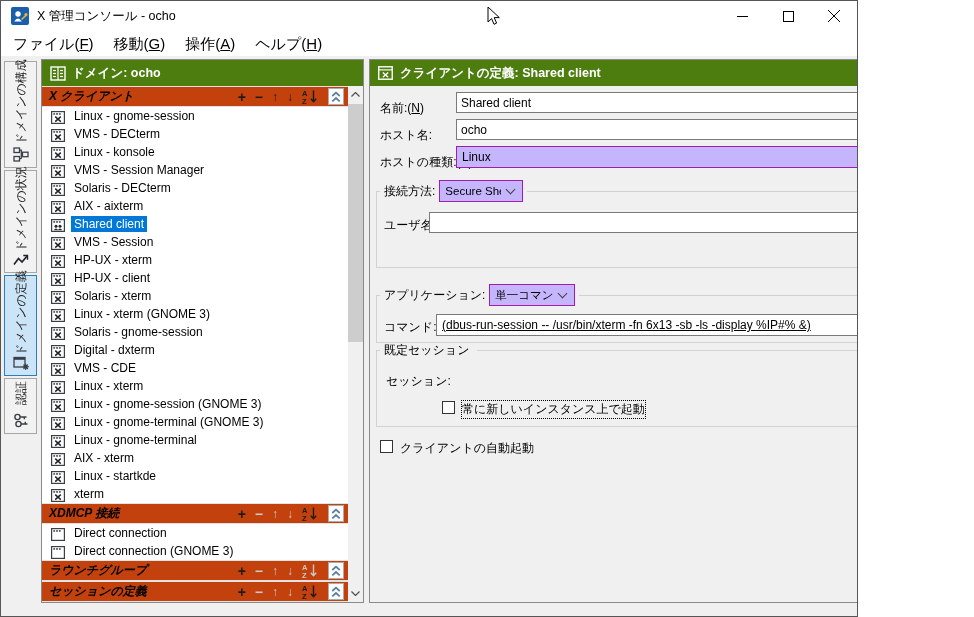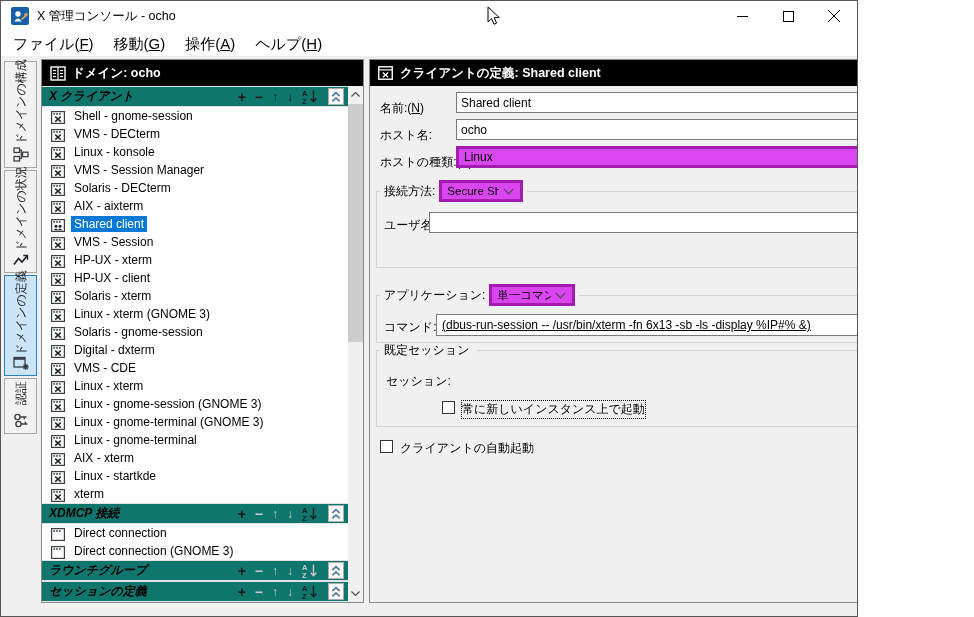--- a/index.html
+++ b/index.html
@@ -24,28 +24,28 @@
   .side-tab { position:absolute; left:3px; width:33px; background:#f2f2f2; border:1px solid #a7a7a7; }
   .side-tab.selected { background:#cce4f7; border:1px solid #2a7fc2; }
   .side-tab .lblwrap { position:absolute; left:0; right:0; top:0; bottom:26px; }
   .side-tab .lbl { position:absolute; left:50%; top:50%; transform:translate(-50%,-50%) rotate(-90deg); white-space:nowrap; font-size:12px; color:#222; }
   .side-tab .ticon { position:absolute; left:50%; bottom:4px; transform:translateX(-50%); width:17px; height:17px; }
 
   
   .panel { position:absolute; top:58px; height:544px; border:1px solid #8a8a8a; background:#f0f0f0; }
   .left-panel  { left:40px;  width:323px; background:#ffffff; }
   .right-panel { left:368px; width:600px; }
-  .panel-header { position:absolute; left:0; top:0; right:0; height:26px; background:#000000; color:#fff; display:flex; align-items:center; }
+  .panel-header { position:absolute; left:0; top:0; right:0; height:26px; background:#4d7c0f; color:#fff; display:flex; align-items:center; }
   .panel-header .hicon { width:16px; height:15px; margin:0 6px 0 8px; flex:0 0 auto; }
   .panel-header .htitle { font-size:12.5px; font-weight:bold; white-space:nowrap; }
   .help-btn { position:absolute; right:7px; top:5px; width:16px; height:16px; }
 
   
   .panel-body { position:absolute; left:0; top:26px; right:15px; bottom:0; background:#fff; overflow:hidden; }
-  .sec-header { height:21px; background:#0f766e; border-top:1px solid #e2e2e2; border-bottom:1px solid #e2e2e2; display:flex; align-items:center; padding:0 4px 0 7px; }
+  .sec-header { height:21px; background:#c2410c; border-top:1px solid #e2e2e2; border-bottom:1px solid #e2e2e2; display:flex; align-items:center; padding:0 4px 0 7px; }
   .sec-title { font-size:12px; font-weight:bold; font-style:italic; color:#000; white-space:nowrap; }
   .sec-toolbar { margin-left:auto; display:flex; align-items:center; gap:9px; }
   .tb-btn { font-size:14px; font-weight:bold; color:#1c1c1c; line-height:14px; cursor:default; }
   .tb-btn.arrow { font-size:12px; }
   .tb-btn.disabled { color:#c9c9c9; }
   .tb-btn.sort { width:17px; height:15px; color:#1c1c1c; }
   .tb-btn.sort.disabled { color:#c9c9c9; }
   .collapse-btn { width:16px; height:17px; border:1px solid #acacac; background:#fcfcfc; display:flex; align-items:center; justify-content:center; }
   .list-row { height:18px; display:flex; align-items:center; padding-left:9px; background:#fff; }
   .row-icon { width:14px; height:13px; margin-right:6px; flex:0 0 auto; }
@@ -54,21 +54,21 @@
 
   
   .vscroll { position:absolute; right:0; top:26px; width:15px; bottom:0; background:#f0f0f0; }
   .vs-btn { position:absolute; left:0; width:15px; height:17px; display:flex; align-items:center; justify-content:center; }
   .vs-up { top:0; } .vs-down { bottom:0; }
   .vs-thumb { position:absolute; left:0; top:18px; width:15px; height:238px; background:#cdcdcd; }
 
   
   .flabel { position:absolute; font-size:12px; color:#000; white-space:nowrap; }
   .tinput { position:absolute; height:21px; background:#fff; border:1px solid #7a7a7a; font-size:12px; font-family:inherit; padding:0 4px; color:#000; }
-  .dropdown { position:absolute; height:22px; background:#d946ef; border:3px solid #a21caf; display:flex; align-items:center; font-size:12px; color:#000; padding-left:5px; }
+  .dropdown { position:absolute; height:22px; background:#c4b5fd; border:1px solid #a21caf; display:flex; align-items:center; font-size:12px; color:#000; padding-left:5px; }
   .dropdown.white { background:#fff; border:1px solid #7a7a7a;text-decoration:underline; }
   .dd-value { flex:1 1 auto; white-space:nowrap; overflow:hidden; }
   .chev { flex:0 0 auto; width:7px; height:7px; border-right:1.4px solid #424242; border-bottom:1.4px solid #424242; transform:rotate(45deg); margin:-3px 8px 0 6px; }
   .groupbox { position:absolute; border:1px solid #d2d2d2; }
   .legend { position:absolute; background:#f0f0f0; display:flex; align-items:center; padding:0 4px; }
   .legend .flabel { position:static; margin-right:4px; }
   .legend .dropdown { position:static; }
   .push-btn { position:absolute; background:#e1e1e1; border:1px solid #adadad; font-size:12px; color:#000; display:flex; align-items:center; justify-content:center; }
   .checkbox { position:absolute; width:13px; height:13px; background:#fff; border:1px solid #333; }
   .cb-label { position:absolute; font-size:12px; color:#000; white-space:nowrap; }
@@ -195,21 +195,21 @@
           </span>
         </div>
         <div class="list-row">
           <span class="row-icon"><svg viewBox="0 0 14 13" width="14" height="13">
               <rect x="0.6" y="0.6" width="12.8" height="11.8" fill="#fff" stroke="#3a3f46" stroke-width="1.2"></rect>
               <rect x="2.3" y="2.2" width="1.8" height="1.5" fill="#3a3f46"></rect>
               <rect x="5.1" y="2.2" width="1.8" height="1.5" fill="#3a3f46"></rect>
               <rect x="7.9" y="2.2" width="1.8" height="1.5" fill="#3a3f46"></rect>
               <path d="M4.2 5.6 L9.8 10.6 M9.8 5.6 L4.2 10.6" stroke="#20242a" stroke-width="1.5"></path>
             </svg></span>
-          <span class="row-label">Shell - gnome-session</span>
+          <span class="row-label">Linux - gnome-session</span>
         </div>
         <div class="list-row">
           <span class="row-icon"><svg viewBox="0 0 14 13" width="14" height="13">
               <rect x="0.6" y="0.6" width="12.8" height="11.8" fill="#fff" stroke="#3a3f46" stroke-width="1.2"></rect>
               <rect x="2.3" y="2.2" width="1.8" height="1.5" fill="#3a3f46"></rect>
               <rect x="5.1" y="2.2" width="1.8" height="1.5" fill="#3a3f46"></rect>
               <rect x="7.9" y="2.2" width="1.8" height="1.5" fill="#3a3f46"></rect>
               <path d="M4.2 5.6 L9.8 10.6 M9.8 5.6 L4.2 10.6" stroke="#20242a" stroke-width="1.5"></path>
             </svg></span>
           <span class="row-label">VMS - DECterm</span>

